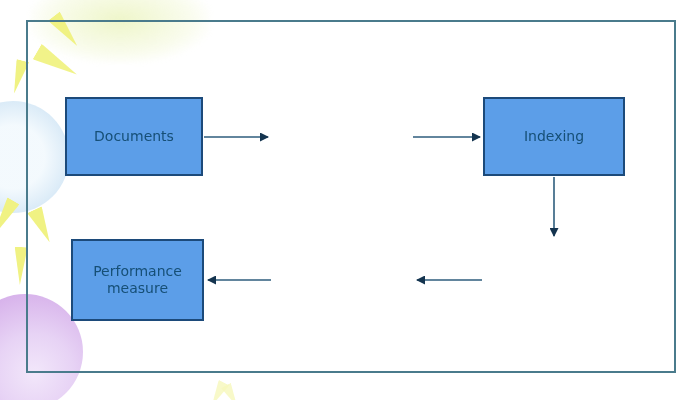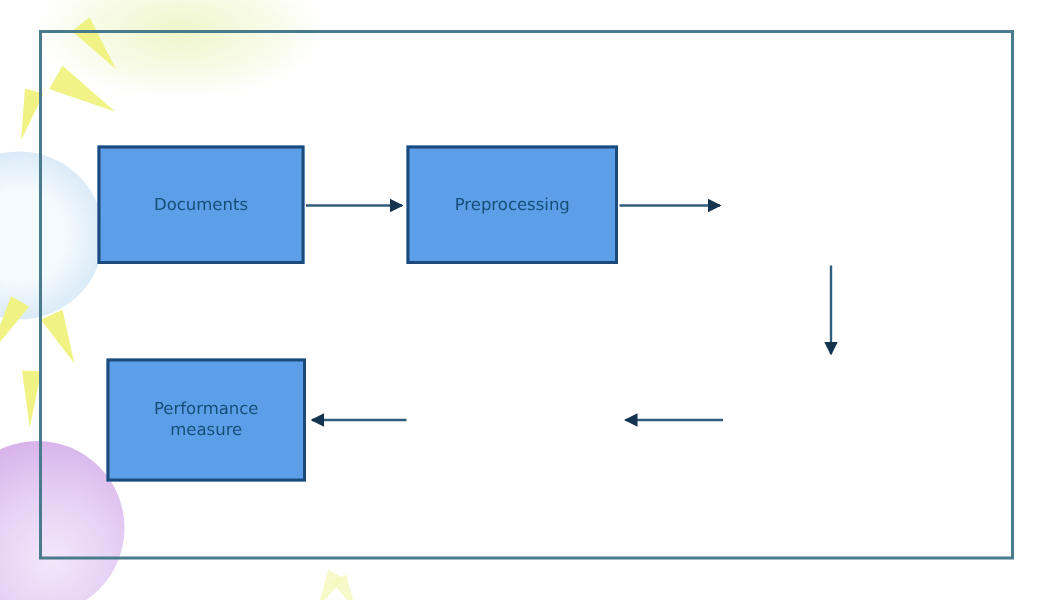--- a/index.html
+++ b/index.html
@@ -41,21 +41,21 @@
   
   .frame{
     position:absolute;left:26px;top:20px;width:646px;height:349px;
     border:2px solid #4a7b8c;background:transparent;
   }
   
   .node{
     position:absolute;display:flex;align-items:center;justify-content:center;
     box-sizing:border-box;text-align:center;
     background:#5c9ee8;border:2px solid #1c4a7a;
-    color:#164f76;font-size:11px;line-height:1.25;font-weight:400;
+    color:#164f76;font-size:14px;line-height:1.25;font-weight:400;
     padding:0 12px;
   }
   .n-documents{left:65px;top:97px;width:138px;height:79px;}
   .n-preprocessing{left:271px;top:97px;width:141px;height:79px;}
   .n-indexing{left:483px;top:97px;width:142px;height:79px;}
   .n-performance{left:71px;top:239px;width:133px;height:82px;justify-content:flex-end;}
   .n-applying{left:272px;top:239px;width:142px;height:82px;}
   .n-feature{left:483px;top:239px;width:142px;height:82px;}
   
   .edges{position:absolute;left:0;top:0;width:700px;height:400px;}
@@ -88,20 +88,20 @@
     <line x1="204" y1="137" x2="268" y2="137" stroke="#2e5d7d" stroke-width="1.6" marker-end="url(#ah)"></line>
     <line x1="413" y1="137" x2="480" y2="137" stroke="#2e5d7d" stroke-width="1.6" marker-end="url(#ah)"></line>
     <line x1="554" y1="177" x2="554" y2="236" stroke="#2e5d7d" stroke-width="1.6" marker-end="url(#ah)"></line>
     <line x1="482" y1="280" x2="417" y2="280" stroke="#2e5d7d" stroke-width="1.6" marker-end="url(#ah)"></line>
     <line x1="271" y1="280" x2="208" y2="280" stroke="#2e5d7d" stroke-width="1.6" marker-end="url(#ah)"></line>
   </svg>
 
   <div class="node n-documents">
     <span>Documents</span>
   </div>
-  <div class="node n-preprocessing">
-    <span>Preprocessing</span>
+  <div class="node n-indexing">
+    <span>Indexing</span>
   </div>
   <div class="node n-performance">
     <span>Performance measure</span>
   </div>
 
 </div>
 
 </body></html>

